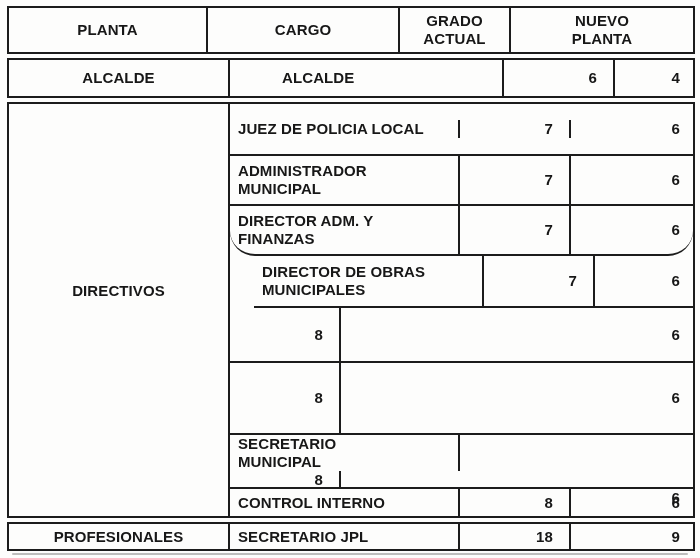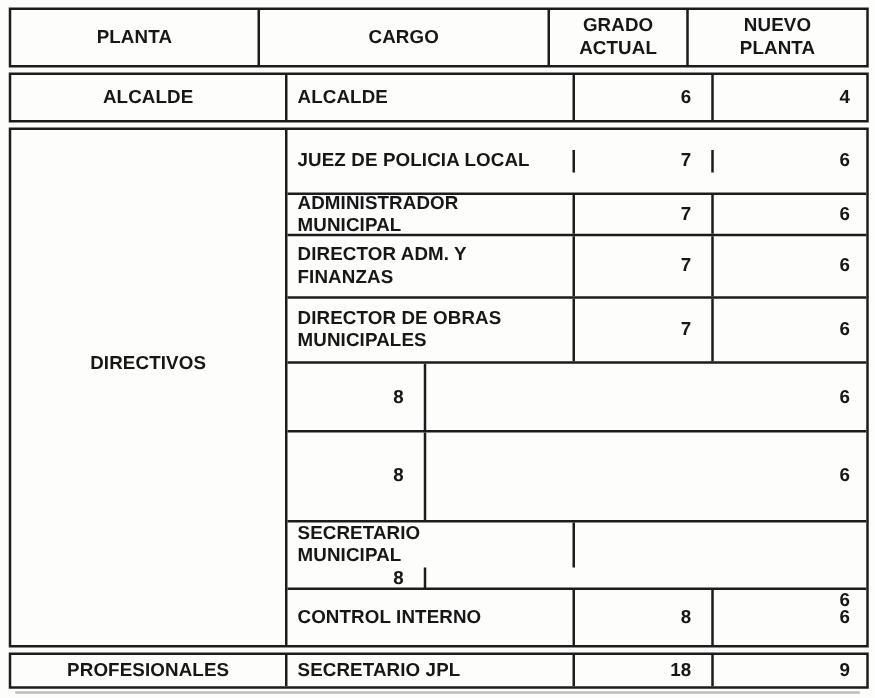--- a/index.html
+++ b/index.html
@@ -12,38 +12,38 @@
     -webkit-font-smoothing:antialiased;
   }
   .page { position:relative; width:700px; height:558px; overflow:hidden; }
   .tbl { position:absolute; left:7px; top:6px; width:688px; display:flex; flex-direction:column; gap:4px; }
   .box { border:2px solid #1c1c1c; display:flex; background:#fdfdfc; }
   .cell { display:flex; align-items:center; font-size:15px; line-height:1.2; letter-spacing:0.1px; }
   
   .header-box { height:48px; }
   .hcell { justify-content:center; text-align:center; white-space:pre-line; }
   .h-planta { width:197px; }
-  .h-cargo  { width:232px; border-left:2px solid #1c1c1c; }
+  .h-cargo  { width:192px; border-left:2px solid #1c1c1c; }
   .h-ga     { width:111px; border-left:2px solid #1c1c1c; }
   .h-ng     { flex:1;      border-left:2px solid #1c1c1c; }
   
   .planta-cell { width:221px; border-right:2px solid #1c1c1c; justify-content:center; text-align:center; }
   .rows { flex:1; display:flex; flex-direction:column; }
   .row { display:flex; border-bottom:2px solid #1c1c1c; }
   .row:last-child { border-bottom:none; flex:1; }
   .cargo { width:230px; border-right:2px solid #1c1c1c; padding-left:8px; white-space:pre-line; }
   .ga { width:111px; border-right:2px solid #1c1c1c; justify-content:flex-end; padding-right:16px; }
   .ng { flex:1; justify-content:flex-end; padding-right:13px; }
   
-  .sec-alcalde { height:40px; }
+  .sec-alcalde { height:40px;gap:44px; }
   .sec-directivos { height:416px; }
   .sec-directivos .planta-cell { padding-bottom:38px; }
   .sec-profesionales { height:29px; }
-  .rh-0 { height:52px;align-items:center; } .rh-1 { height:33px; } .rh-2 { height:50px; }
-  .rh-3 { height:52px; } .rh-4 { height:55px; } .rh-5 { height:72px; }
+  .rh-0 { height:52px;align-items:center; } .rh-1 { height:50px; } .rh-2 { height:50px;border-radius:25px; }
+  .rh-3 { height:52px;margin-left:24px; } .rh-4 { height:55px; } .rh-5 { height:72px; }
   .rh-6 { height:54px;flex-direction:column; }
   
   .shadow-line { position:absolute; left:12px; top:553px; width:676px; height:2px; background:#a8a8a8; opacity:0.75; border-radius:1px; }
 </style>
 </head>
 <body>
 
 <div class="page">
   <div class="tbl">
 

